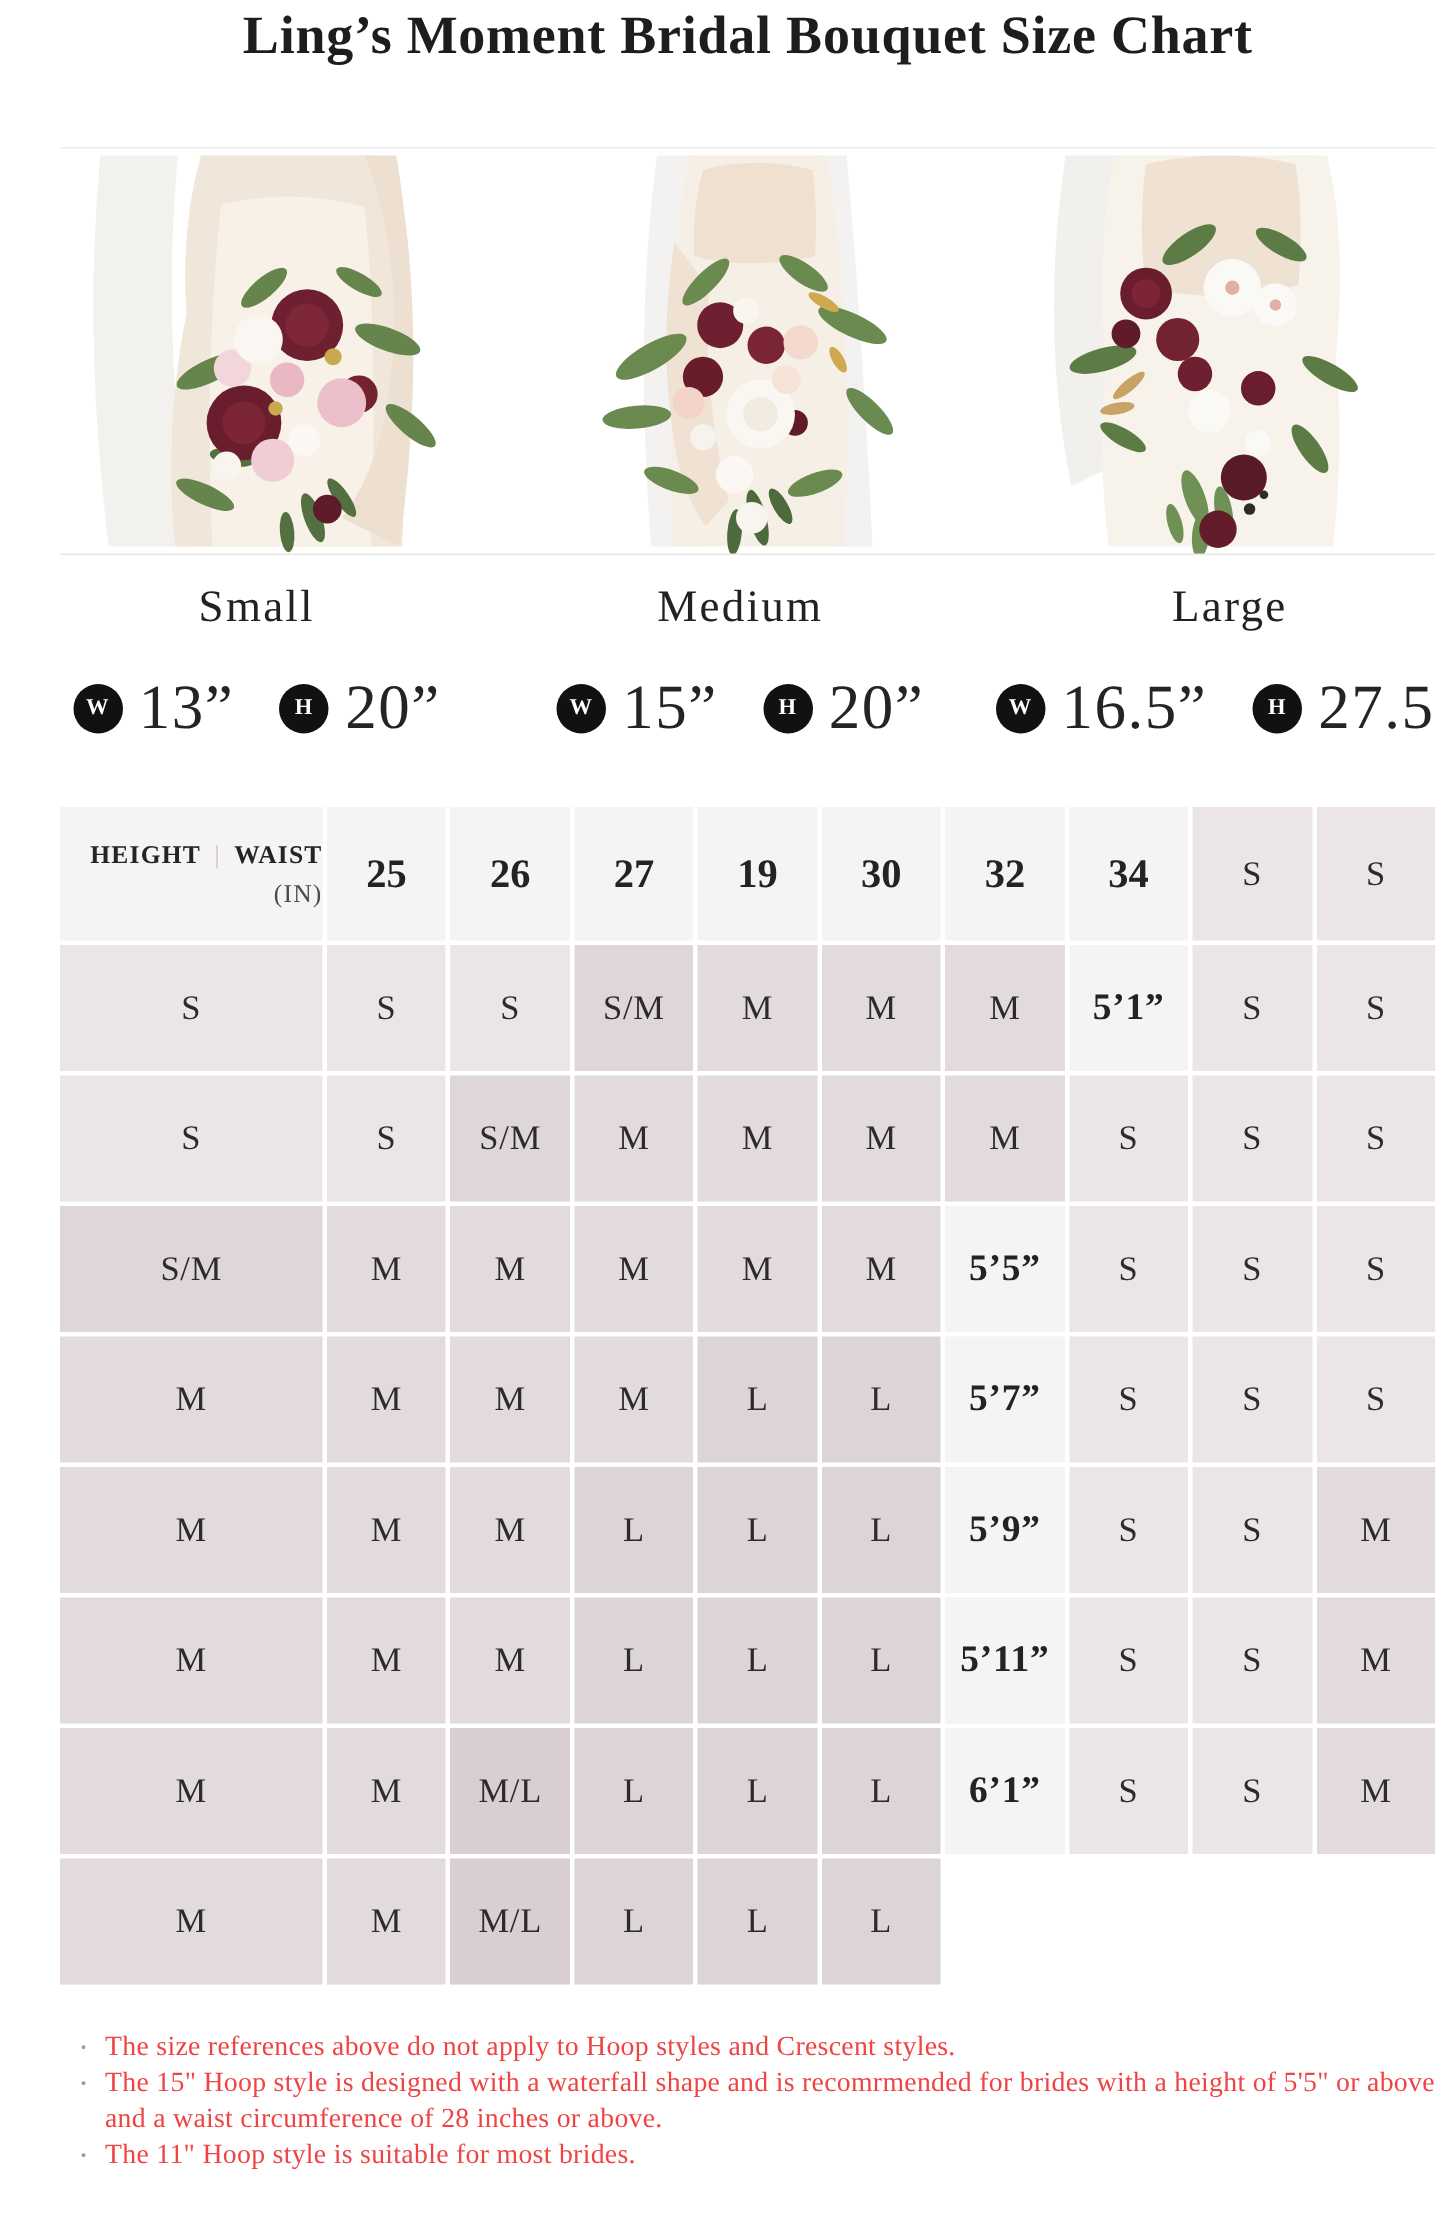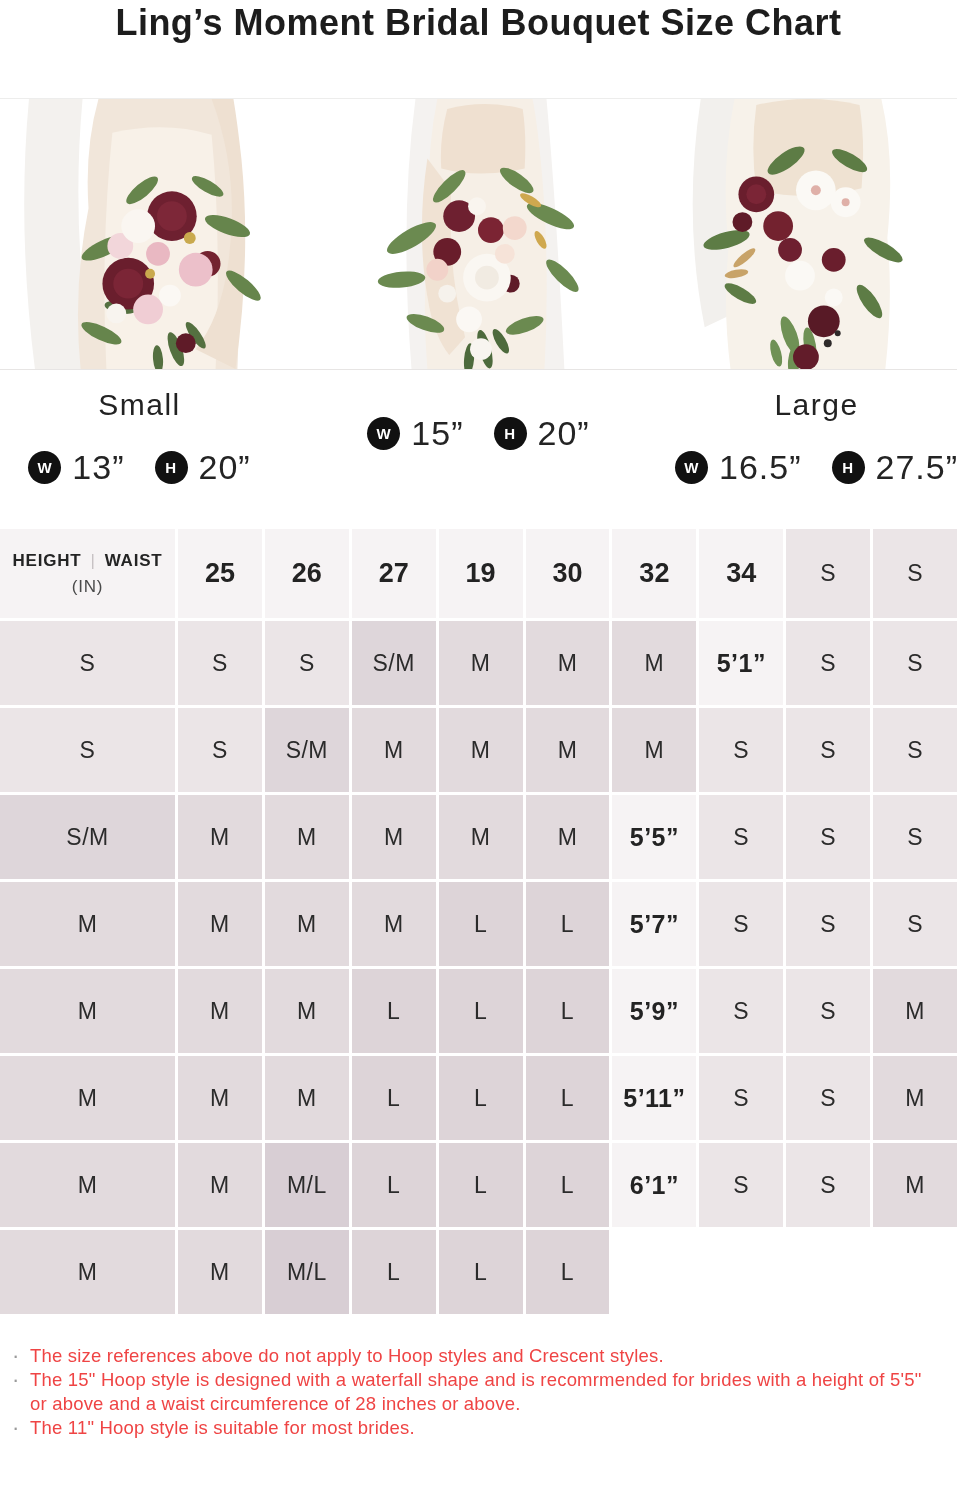--- a/index.html
+++ b/index.html
@@ -1,20 +1,20 @@
 <!DOCTYPE html>
 <html><head>
 <meta charset="utf-8">
 <style>
   * { margin:0; padding:0; box-sizing:border-box; }
   html,body { background:#fff; }
   .page {
     position:relative; width:957px; height:1489px; margin:0 auto;
     background:#fff; overflow:hidden;
-    font-family:Liberation Sans, sans-serif; color:#1d1d1d;
+    font-family:Liberation Serif, serif; color:#1d1d1d;padding-left:40px;
   }
   
   .title {
     padding-top:2px; text-align:center;
     font-size:36px; font-weight:700; letter-spacing:.5px; color:#1d1d1d;
   }
   
   .photos {
     margin-top:54px; height:272px; display:flex;
     border-top:1px solid #ededec; border-bottom:1px solid #e7e5e4;
@@ -28,33 +28,33 @@
   .size-col:first-child { transform:translateX(-20px); }
   .size-col:last-child  { transform:translateX(19px); }
   .size-name { font-size:30px; font-weight:500; letter-spacing:1.5px; color:#222; }
   .size-dims { margin-top:26px; display:flex; justify-content:center; align-items:center; gap:30px; }
   .dim { display:flex; align-items:center; gap:11px; }
   .badge {
     width:33px; height:33px; border-radius:50%; background:#111; color:#fff;
     display:inline-flex; align-items:center; justify-content:center;
     font-size:15px; font-weight:700; letter-spacing:.5px;
   }
-  .dim-val { font-size:34px; font-weight:400; letter-spacing:1px; color:#242424; }
+  .dim-val { font-size:42px; font-weight:400; letter-spacing:1px; color:#242424; }
   
   .size-table {
     margin-top:42px;
     display:grid;
     grid-template-columns:175px repeat(9, 1fr);
     grid-template-rows:89px repeat(8, 84px);
     gap:3px;
     background:#fff;
   }
   .cell { display:flex; align-items:center; justify-content:center; text-align:center; }
   .corner, .colhead, .rowhead { background:#f6f3f4; }
-  .corner { flex-direction:column; gap:6px; }
+  .corner { flex-direction:column; gap:6px;align-items:flex-end; }
   .corner-l1 { font-size:17px; font-weight:700; letter-spacing:.8px; color:#242424;
                display:flex; align-items:center; gap:9px; }
   .corner-l1 .pipe { color:#c7c2c4; font-weight:400; }
   .corner-l2 { font-size:17px; font-weight:400; color:#4a4a4a; letter-spacing:.8px; }
   .colhead { font-size:27px; font-weight:700; color:#232323; }
   .rowhead { font-size:25px; font-weight:700; color:#232323; letter-spacing:.5px; }
   .val { font-size:23px; font-weight:400; color:#2b2b2b; letter-spacing:.5px; }
   
   .notes { margin-top:30px; list-style:none; max-width:924px; padding-left:8px; }
   .notes li {
@@ -234,20 +234,21 @@
           <span class="dim-val">13”</span>
         </span>
         <span class="dim">
           <span class="badge">H</span>
           <span class="dim-val">20”</span>
         </span>
       </div>
     </div>
 
     <div class="size-col">
+      <div class="size-name">Medium</div>
       <div class="size-dims">
         <span class="dim">
           <span class="badge">W</span>
           <span class="dim-val">15”</span>
         </span>
         <span class="dim">
           <span class="badge">H</span>
           <span class="dim-val">20”</span>
         </span>
       </div>

